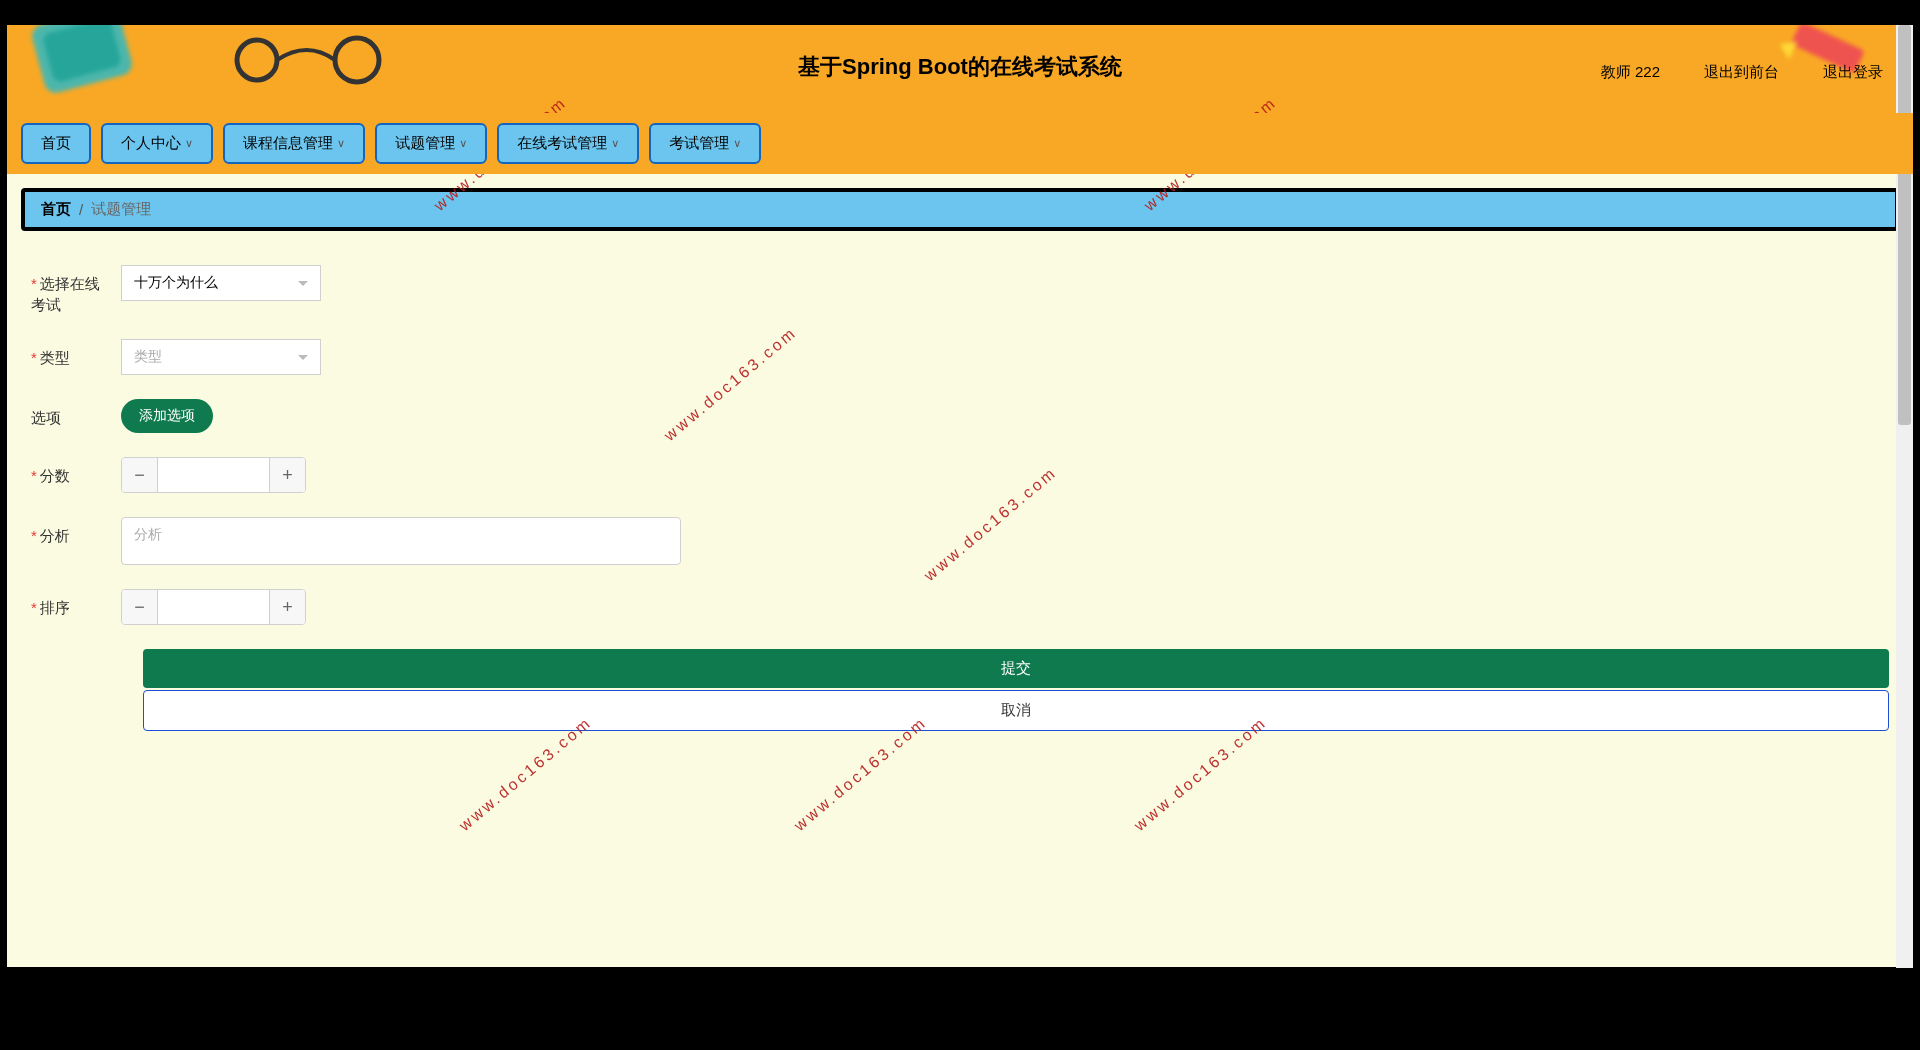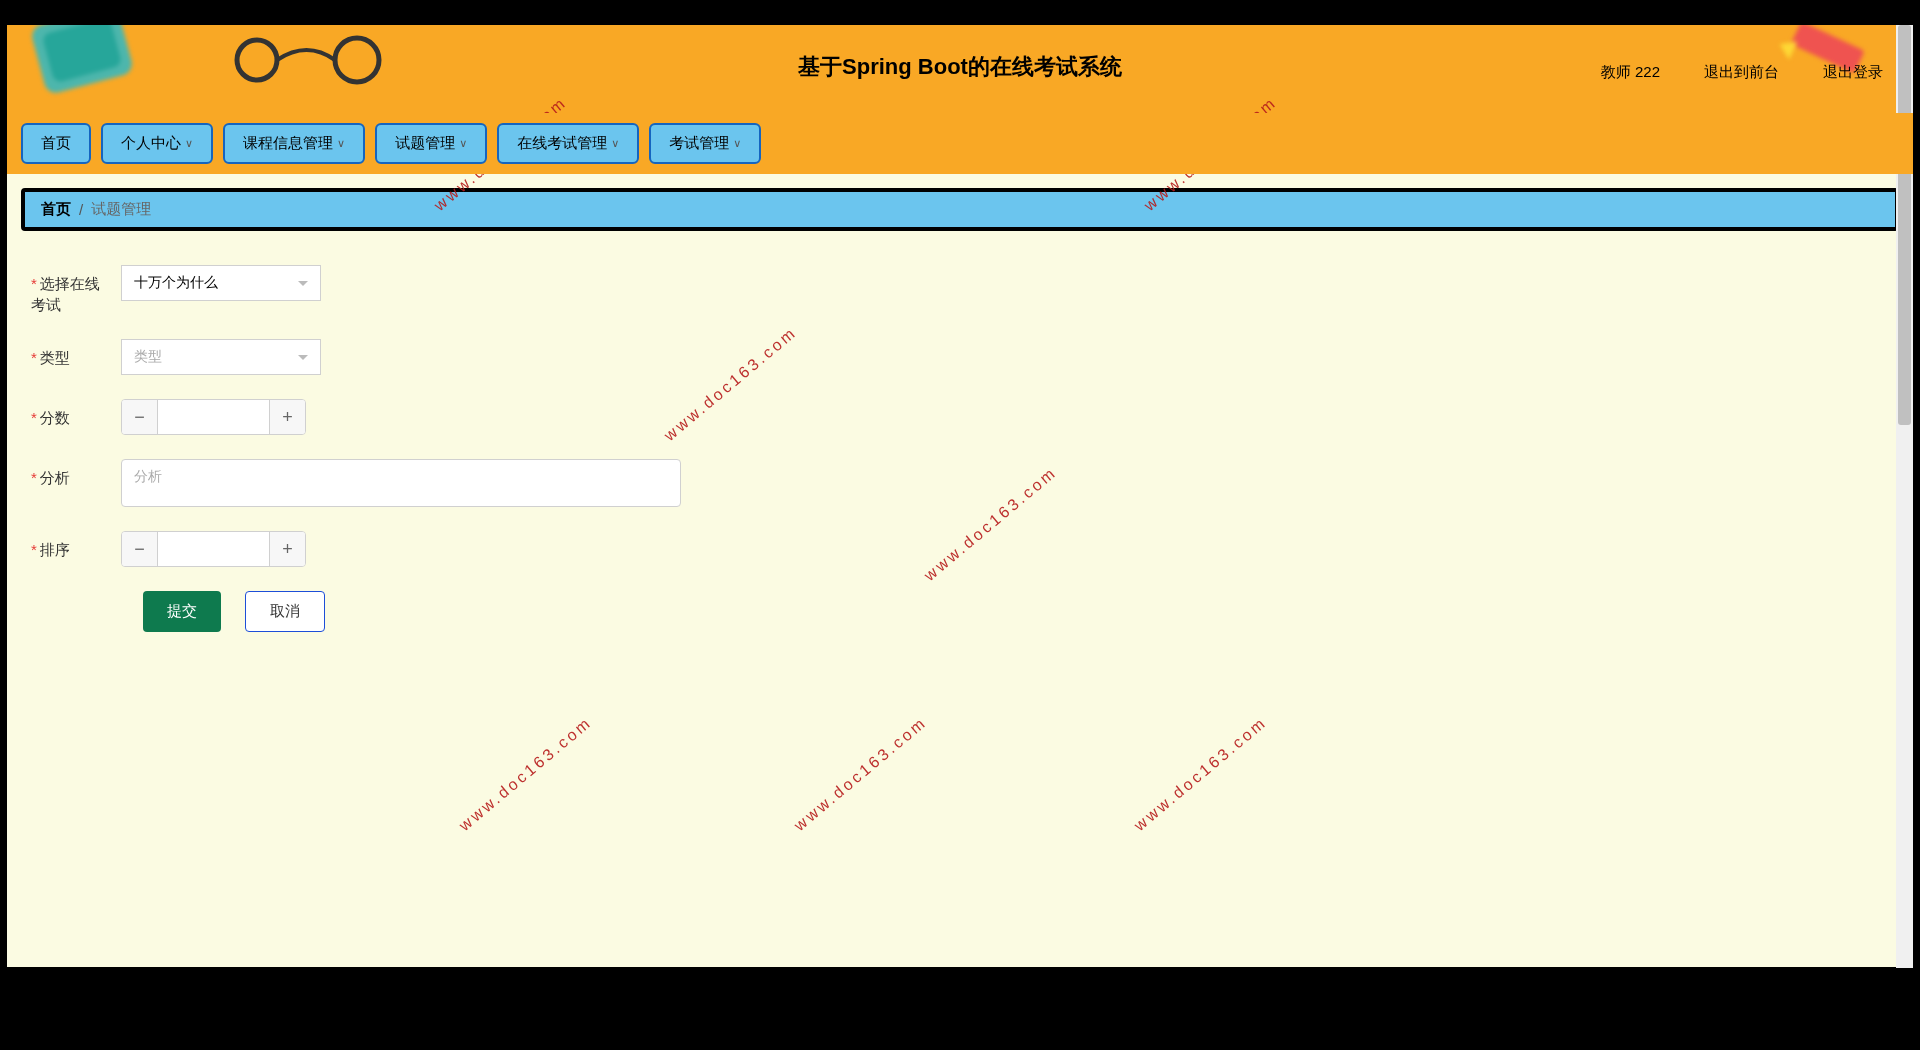--- a/index.html
+++ b/index.html
@@ -48,21 +48,21 @@
     .textarea-analysis { width: 560px; height: 48px; border: 1px solid #d0d0d0; border-radius: 4px; background: #fff; padding: 8px 12px; font-size: 14px; color: #aaa; resize: both; }
     
     .btn-add { background: #0e7a4e; color: #fff; border: none; border-radius: 18px; padding: 8px 18px; font-size: 14px; cursor: pointer; }
     
     .number-input { display: flex; align-items: center; border: 1px solid #d0d0d0; border-radius: 4px; background: #fff; width: 185px; height: 36px; overflow: hidden; }
     .number-input .nbtn { width: 36px; height: 36px; display: flex; align-items: center; justify-content: center; font-size: 18px; color: #666; cursor: pointer; background: #f7f7f7; }
     .number-input .nbtn:first-child { border-right: 1px solid #d0d0d0; }
     .number-input .nbtn:last-child { border-left: 1px solid #d0d0d0; }
     .number-input .nval { flex: 1; text-align: center; font-size: 14px; }
     
-    .form-actions { margin-left: 112px; display: flex; gap: 24px; }
+    .form-actions { margin-left: 112px; display: flex; gap: 2px; flex-direction: column; }
     .btn-submit { background: #0e7a4e; color: #fff; border: none; border-radius: 4px; padding: 10px 24px; font-size: 15px; cursor: pointer; }
     .btn-cancel { background: #fff; color: #333; border: 1px solid #1d4ed8; border-radius: 4px; padding: 10px 24px; font-size: 15px; cursor: pointer; }
     
     
     .watermark { position: absolute; color: #b71c1c; font-size: 16px; letter-spacing: 3px; transform: rotate(-40deg); pointer-events: none; font-weight: 500; opacity: 0.9; font-family: Arial; }
     
     .scrollbar { position: absolute; right: 0; top: 0; width: 17px; height: 944px; background: #f0f0f0; }
     .scrollbar-thumb { position: absolute; top: 0; left: 2px; width: 13px; height: 400px; background: #c0c0c0; border-radius: 3px; }
   </style>
 </head>
@@ -147,20 +147,26 @@
 
     <div class="form-row">
       <div class="form-label"><span class="req">*</span><span>类型</span></div>
       <div class="form-control">
         <div class="select placeholder">
             <span>类型</span>
           </div>
       </div>
     </div>
 
+    <div class="form-row">
+      <div class="form-label"><span>选项</span></div>
+      <div class="form-control">
+        <button class="btn-add">添加选项</button>
+      </div>
+    </div>
 
     <div class="form-row">
       <div class="form-label"><span class="req">*</span><span>分数</span></div>
       <div class="form-control">
         <div class="number-input">
           <div class="nbtn">−</div>
           <div class="nval"></div>
           <div class="nbtn">+</div>
         </div>
       </div>

